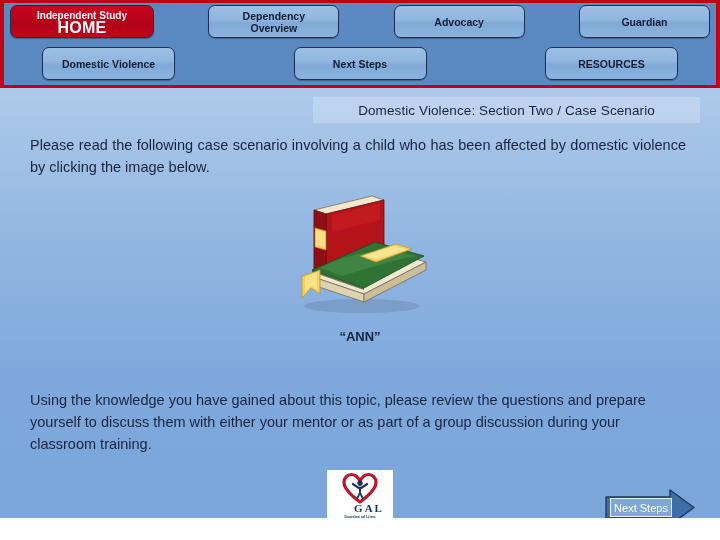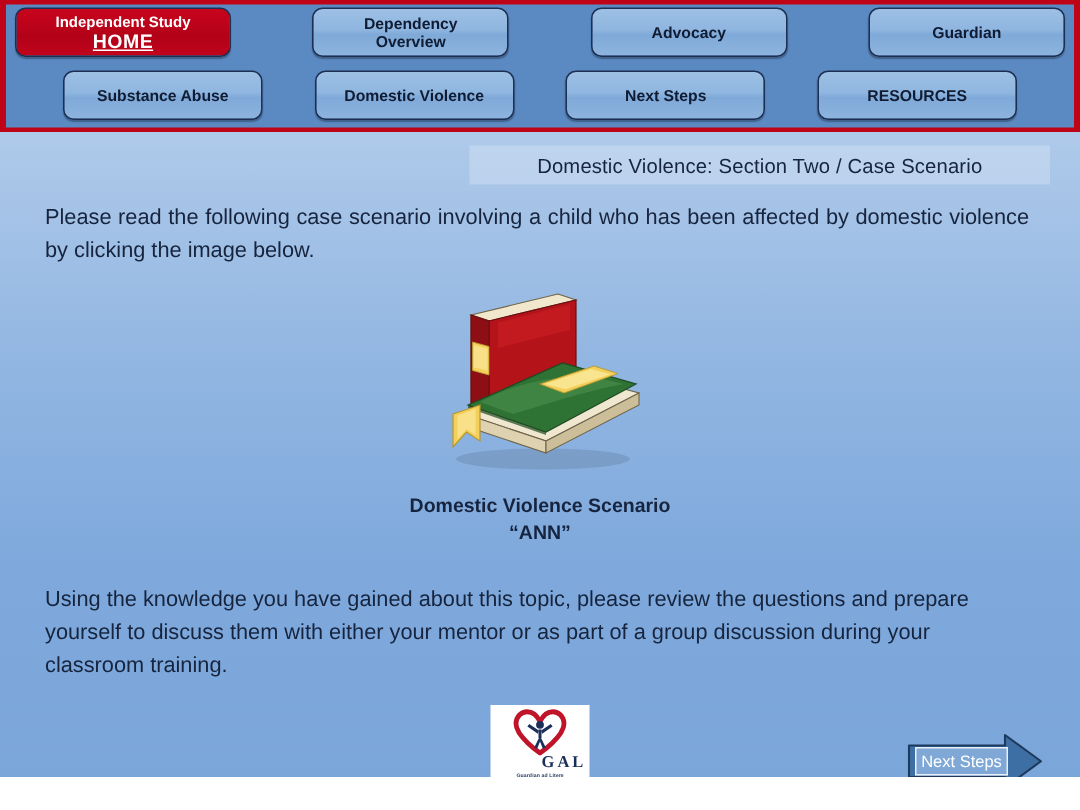--- a/index.html
+++ b/index.html
@@ -70,21 +70,21 @@
   }
   .nav-btn span { display: block; }
 
   .nav-btn.home {
     background: linear-gradient(to bottom, #c8041d 0%, #b20218 60%, #c1041c 100%);
     color: #ffffff;
     border: 1.5px solid #1d2f52;
     width: 144px;
   }
   .nav-btn.home .line1 { font-size: 10px; }
-  .nav-btn.home .line2 { font-size: 13px; letter-spacing: .3px; text-decoration: underline; }
+  .nav-btn.home .line2 { font-size: 16px; letter-spacing: .3px; }
 
   .nav-row.row2 .nav-btn { width: 133px; }
 
   
   #title-bar {
     position: absolute;
     left: 313px;
     top: 97px;
     width: 387px;
     height: 26px;
@@ -163,21 +163,21 @@
     position: relative;
   }
   #gal-mark {
     position: absolute;
     left: 50%;
     top: 2px;
     transform: translateX(-50%);
   }
   #gal-word {
     position: absolute;
-    left: 16px;
+    left: 9px;
     top: 32px;
     width: 100%;
     text-align: center;
     font-size: 11px;
     font-weight: bold;
     letter-spacing: 2px;
     color: #1b2f58;
     font-family: "Liberation Serif", serif;
   }
   .gal-tag {
@@ -251,23 +251,20 @@
       </div>
       <div class="nav-btn">
         <span>
           <span>Guardian</span>
         </span>
       </div>
     </div>
 
     <div class="nav-row row2">
       <div class="nav-btn">
-        <span>Substance Abuse</span>
-      </div>
-      <div class="nav-btn">
         <span>Domestic Violence</span>
       </div>
       <div class="nav-btn">
         <span>Next Steps</span>
       </div>
       <div class="nav-btn">
         <span>RESOURCES</span>
       </div>
     </div>
 
@@ -313,21 +310,20 @@
       <polygon points="83,66 114,56 127,59.5 97,69.5" fill="#f9e48f"></polygon>
 
       <polygon points="32,80 84,98 84,100 32,82" fill="#1d4a21" opacity="0.7"></polygon>
 
       <polygon points="22,86 40,80 40,104 31,98 22,108" fill="#f4d05a" stroke="#b8972f" stroke-width="0.8"></polygon>
       <polygon points="25,87 37,82.5 37,100 31,96 25,103" fill="#f9e18a"></polygon>
     </svg>
   </div>
 
   <div id="caption">
-    <span class="cap1">Domestic Violence Scenario</span>
     <span class="cap2">“ANN”</span>
   </div>
 
   <div class="para" id="para-bottom">
     <span>Using the knowledge you have gained about this topic, please review the questions and prepare yourself to discuss them with either your mentor or as part of a group discussion during your classroom training.</span>
   </div>
 
   <div id="gal-logo">
     <div id="gal-inner">
       <svg id="gal-mark" width="40" height="32" viewBox="0 0 40 32">

